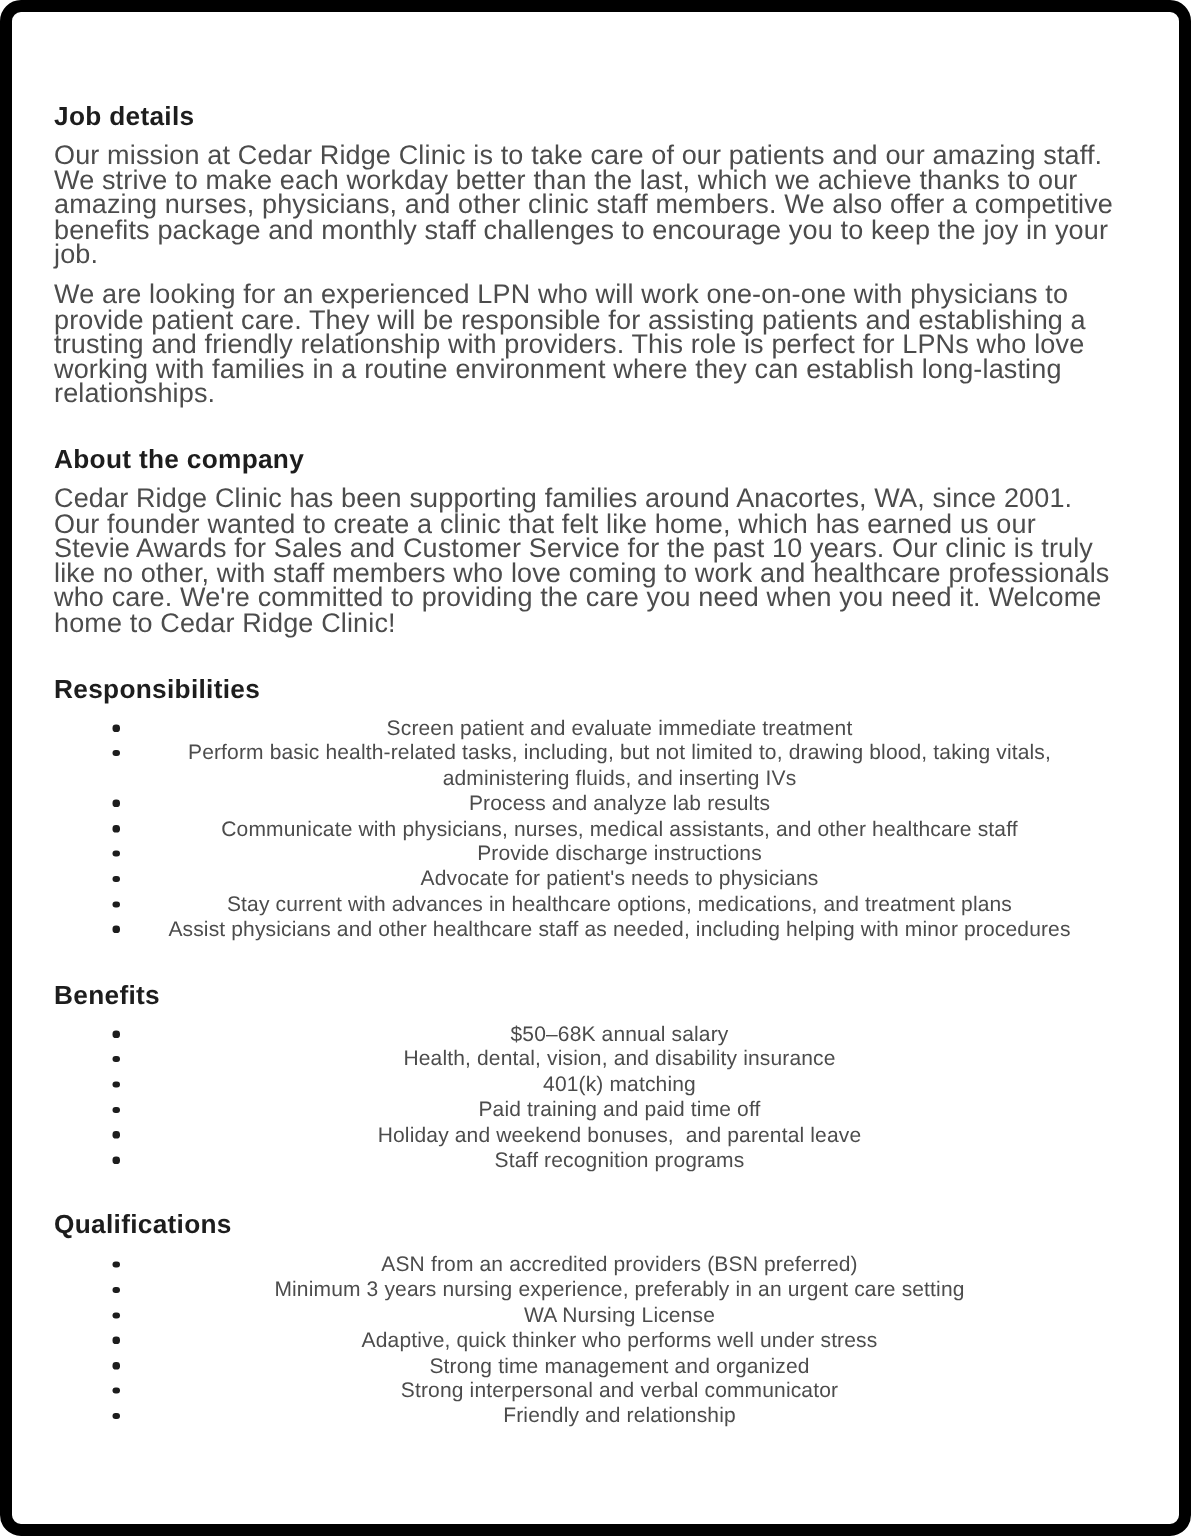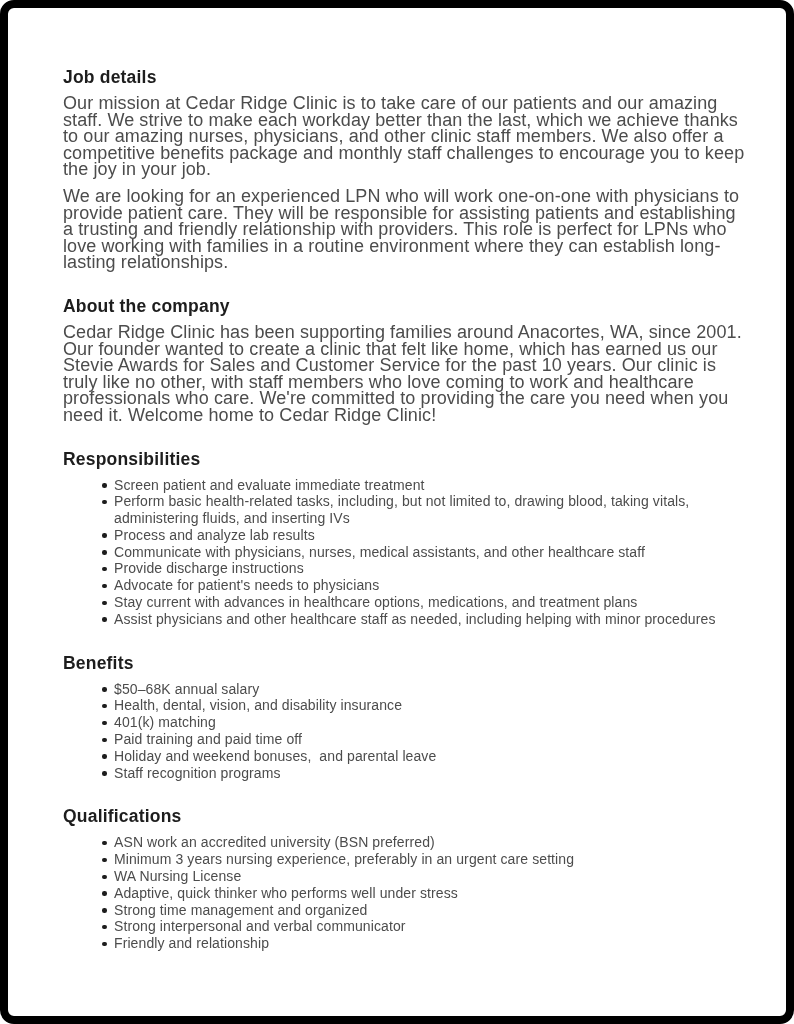--- a/index.html
+++ b/index.html
@@ -18,21 +18,21 @@
     box-sizing: border-box;
     border: 8px solid #000000;
     border-radius: 14px;
     background: #ffffff;
     overflow: hidden;
   }
   .page {
     box-sizing: border-box;
     width: 100%;
     height: 100%;
-    padding: 58px 41px 20px 55px;
+    padding: 58px 41px 20px 28px;
   }
   .doc-section { margin: 0; }
   .doc-section + .doc-section { margin-top: 24px; }
   .section-heading {
     margin: 0 0 7px 0;
     font-size: 17.5px;
     line-height: 22px;
     font-weight: 700;
     color: #1d1d1d;
     letter-spacing: 0.2px;
@@ -42,20 +42,21 @@
     font-size: 18px;
     line-height: 16.6px;
     color: #4c4c4c;
     letter-spacing: 0.1px;
   }
   .doc-paragraph:last-child { margin-bottom: 0; }
   .doc-list {
     margin: 6px;
     padding: 0 0 0 32px;
     list-style: none;
+    text-align: center;
   }
   .doc-list-item {
     position: relative;
     padding-left: 13px;
     font-size: 14px;
     line-height: 16.8px;
     color: #4c4c4c;
     letter-spacing: 0.1px;
     white-space: pre-wrap;
   }
@@ -108,21 +109,21 @@
           <li class="doc-list-item">401(k) matching</li>
           <li class="doc-list-item">Paid training and paid time off</li>
           <li class="doc-list-item">Holiday and weekend bonuses,  and parental leave</li>
           <li class="doc-list-item">Staff recognition programs</li>
         </ul>
       </section>
 
   <section class="doc-section">
     <h2 class="section-heading">Qualifications</h2>
   <ul class="doc-list">
-          <li class="doc-list-item">ASN work an accredited university (BSN preferred)</li>
+          <li class="doc-list-item">ASN from an accredited providers (BSN preferred)</li>
           <li class="doc-list-item">Minimum 3 years nursing experience, preferably in an urgent care setting</li>
           <li class="doc-list-item">WA Nursing License</li>
           <li class="doc-list-item">Adaptive, quick thinker who performs well under stress</li>
           <li class="doc-list-item">Strong time management and organized</li>
           <li class="doc-list-item">Strong interpersonal and verbal communicator</li>
           <li class="doc-list-item">Friendly and relationship</li>
         </ul>
       </section>
 </div>
 </div>

